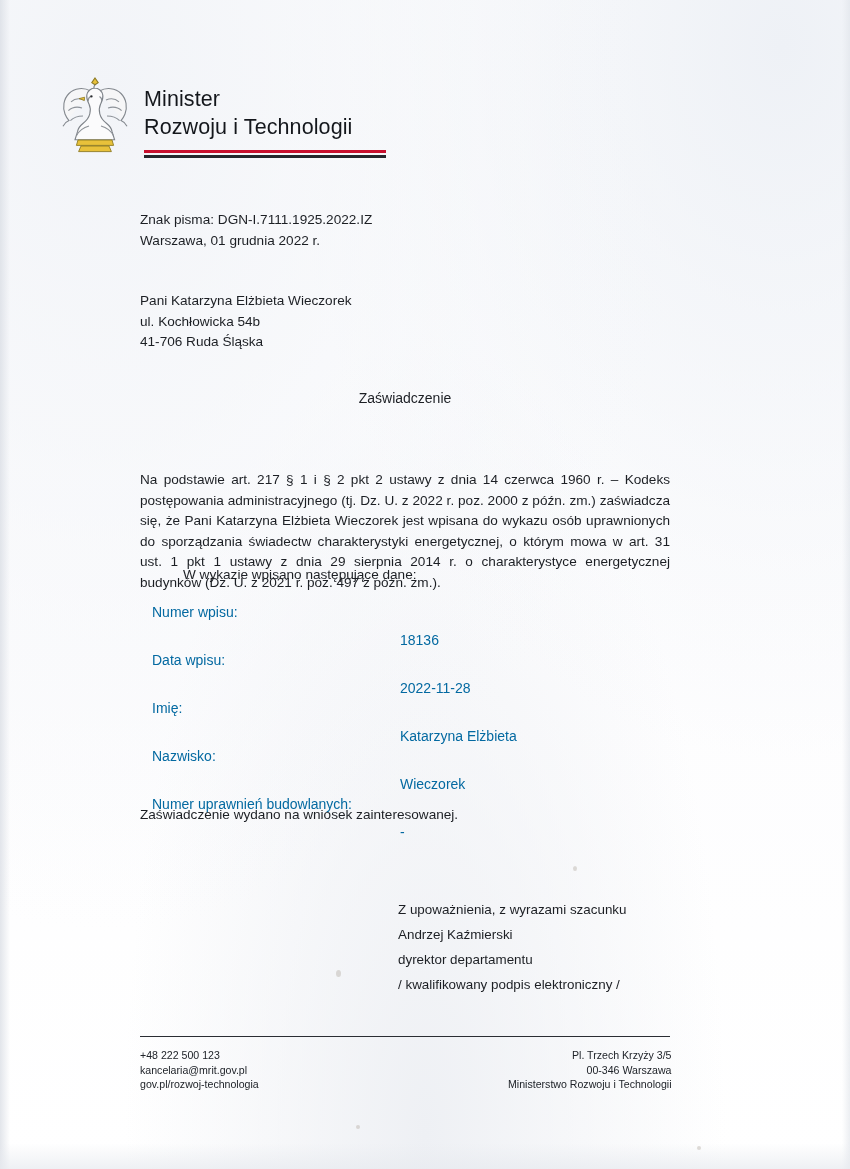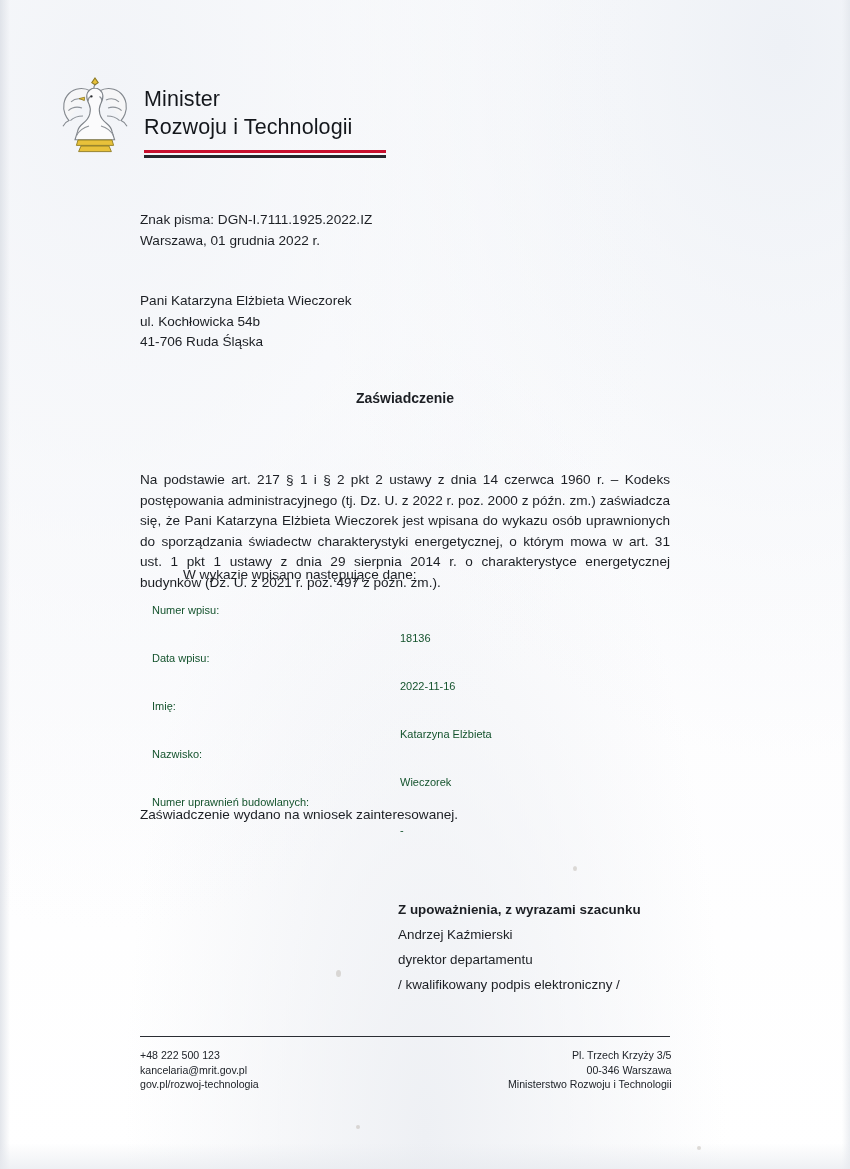--- a/index.html
+++ b/index.html
@@ -96,59 +96,59 @@
     font-size: 13.6px;
     line-height: 20.5px;
     color: #1c1f24;
   }
   .sign-ref { left: 140px; top: 210px; }
   .addressee { left: 140px; top: 291px; }
   .title {
     left: 140px; top: 388px;
     width: 530px;
     text-align: center;
-    font-weight: bold;
+    font-weight: normal;
     font-size: 14px;
   }
   .para-main {
     left: 140px; top: 442px;
     width: 530px;
     text-align: justify;
     margin-top: 28px;
   }
   .para-lead { left: 140px; top: 565px; margin-left: 43px; }
   .para-close { left: 140px; top: 805px; }
 
   
   .datatable {
     position: absolute;
     left: 152px;
     top: 604px;
     width: 500px;
-    font-size: 11px;
-    color: #14532d;
+    font-size: 14px;
+    color: #0369a1;
   }
   .drow {
     display: flex;
     height: 48px;
     align-items: flex-start;
   }
   .dlabel { width: 248px; }
   .dvalue { flex: 1; margin-top: 28px; }
 
   
   .signature {
     position: absolute;
     left: 398px;
     top: 897px;
     font-size: 13.4px;
     line-height: 25px;
     color: #1c1f24;
   }
-  .signature .strong { font-weight: bold; }
+  .signature .strong { font-weight: normal; }
 
   
   .footer-rule {
     position: absolute;
     left: 140px;
     top: 1036px;
     width: 530px;
     height: 1px;
     background: #2a2d33;
   }
@@ -242,21 +242,21 @@
 
   <div class="blk para-lead">W wykazie wpisano następujące dane:</div>
 
   <div class="datatable">
     <div class="drow">
       <div class="dlabel">Numer wpisu:</div>
       <div class="dvalue">18136</div>
     </div>
     <div class="drow">
       <div class="dlabel">Data wpisu:</div>
-      <div class="dvalue">2022-11-16</div>
+      <div class="dvalue">2022-11-28</div>
     </div>
     <div class="drow">
       <div class="dlabel">Imię:</div>
       <div class="dvalue">Katarzyna Elżbieta</div>
     </div>
     <div class="drow">
       <div class="dlabel">Nazwisko:</div>
       <div class="dvalue">Wieczorek</div>
     </div>
     <div class="drow">

